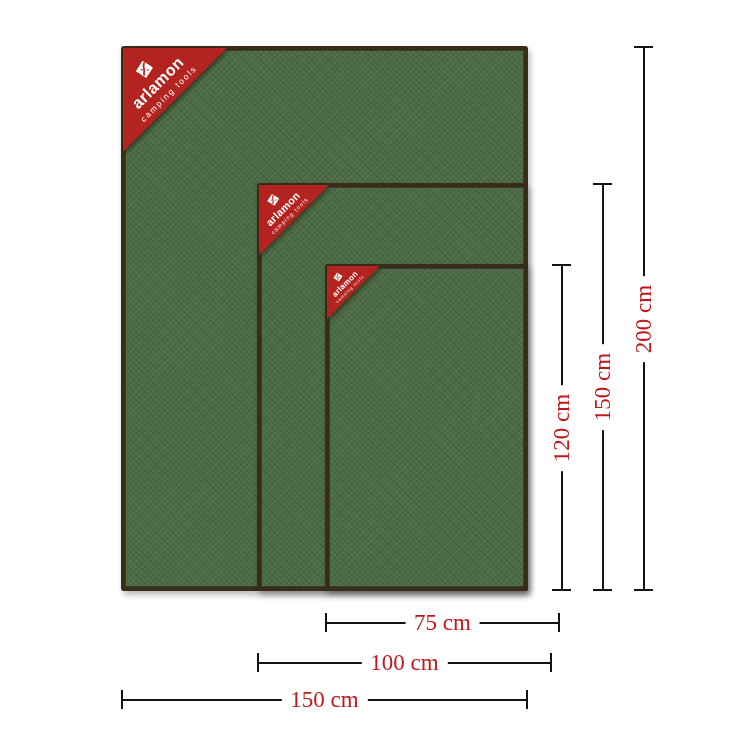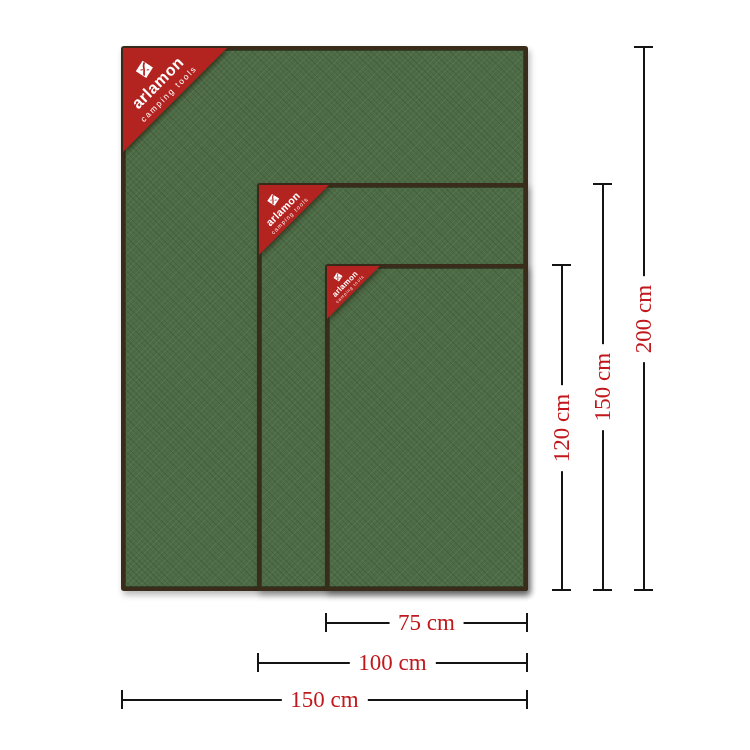--- a/index.html
+++ b/index.html
@@ -67,22 +67,22 @@
     background:#ffffff; color:#c0181c;
     font-family:"Liberation Serif", serif; font-size:23px;
     white-space:nowrap; padding:0 9px;
   }
   .vdim .dim-label { transform:translate(-50%,-50%) rotate(-90deg); }
   .hdim .dim-label { transform:translate(-50%,-50%); }
 
   .vdim-120 { left:552px; top:264px; height:327px; }
   .vdim-150 { left:593px; top:183px; height:408px; }
   .vdim-200 { left:634px; top:46px;  height:545px; }
-  .hdim-75  { left:325px; top:613px; width:203px; }
-  .hdim-100 { left:257px; top:653px; width:271px; }
+  .hdim-75  { left:325px; top:613px; width:203px;padding-left:32px; }
+  .hdim-100 { left:257px; top:653px; width:295px; }
   .hdim-150 { left:121px; top:690px; width:407px; }
 </style>
 </head>
 <body>
 
 <div class="canvas">
 
   <div class="blanket b1">
     <div class="badge-wrap">
       <div class="badge">

